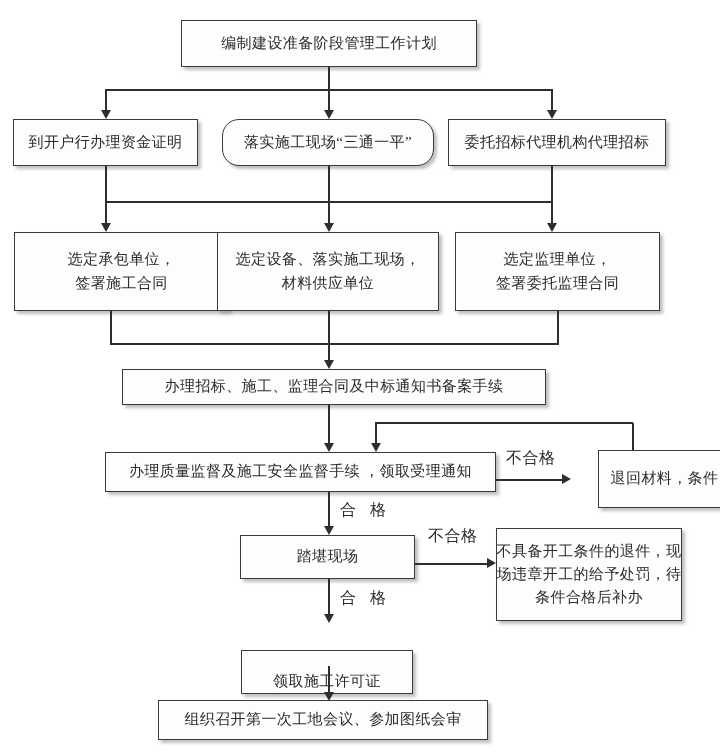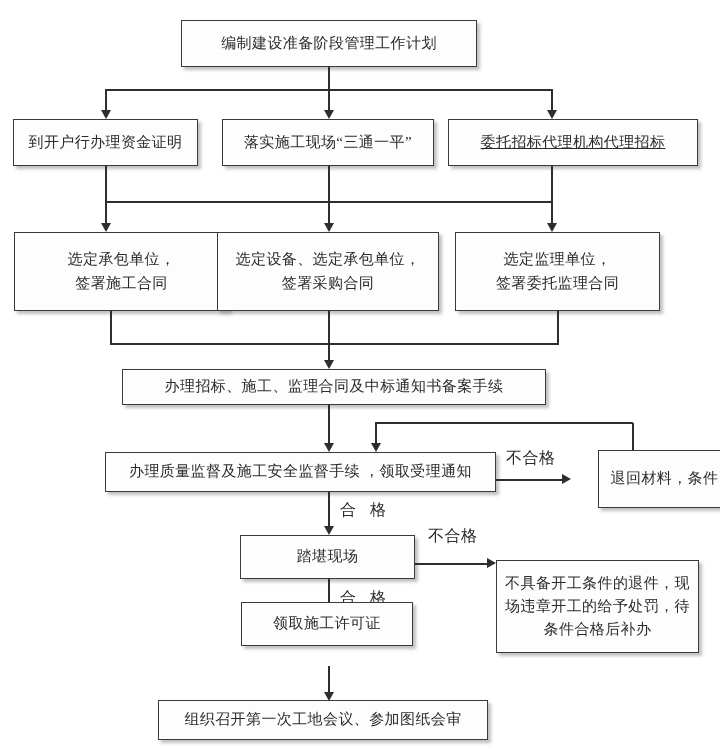--- a/index.html
+++ b/index.html
@@ -84,46 +84,46 @@
   <div class="edge v" style="left:105px; top:89px; height:23px;"></div>
   <div class="arrow-down" style="left:101px; top:110px;"></div>
   <div class="edge v" style="left:328px; top:89px; height:23px;"></div>
   <div class="arrow-down" style="left:324px; top:110px;"></div>
   <div class="edge v" style="left:551px; top:89px; height:23px;"></div>
   <div class="arrow-down" style="left:547px; top:110px;"></div>
 
   <div class="node" style="left:13px; top:119px; width:185px; height:47px;">
     <span class="line">到开户行办理资金证明</span>
   </div>
-  <div class="node" style="left:222px; top:119px; width:212px; height:47px;">
+  <div class="node" style="left:222px; top:119px; width:212px; height:47px;border-radius:17px;">
     <span class="line">落实施工现场“三通一平”</span>
   </div>
-  <div class="node" style="left:448px; top:119px; width:250px; height:47px;text-decoration:underline;">
+  <div class="node" style="left:448px; top:119px; width:218px; height:47px;">
     <span class="line">委托招标代理机构代理招标</span>
   </div>
 
   <div class="edge v" style="left:105px; top:166px; height:36px;"></div>
   <div class="edge v" style="left:328px; top:166px; height:36px;"></div>
   <div class="edge v" style="left:551px; top:166px; height:36px;"></div>
 
   <div class="edge h" style="left:105px; top:201px; width:447px;"></div>
   <div class="edge v" style="left:105px; top:201px; height:24px;"></div>
   <div class="arrow-down" style="left:101px; top:223px;"></div>
   <div class="edge v" style="left:328px; top:201px; height:24px;"></div>
   <div class="arrow-down" style="left:324px; top:223px;"></div>
   <div class="edge v" style="left:551px; top:201px; height:24px;"></div>
   <div class="arrow-down" style="left:547px; top:223px;"></div>
 
   <div class="node" style="left:14px; top:232px; width:215px; height:79px;">
     <span class="line">选定承包单位，</span>
     <span class="line">签署施工合同</span>
   </div>
   <div class="node" style="left:217px; top:232px; width:222px; height:79px;">
-    <span class="line">选定设备、选定承包单位，</span>
-    <span class="line">签署采购合同</span>
+    <span class="line">选定设备、落实施工现场，</span>
+    <span class="line">材料供应单位</span>
   </div>
   <div class="node" style="left:455px; top:232px; width:205px; height:79px;">
     <span class="line">选定监理单位，</span>
     <span class="line">签署委托监理合同</span>
   </div>
 
   <div class="edge v" style="left:110px; top:311px; height:33px;"></div>
   <div class="edge v" style="left:557px; top:311px; height:33px;"></div>
   <div class="edge h" style="left:110px; top:343px; width:449px;"></div>
   <div class="edge v" style="left:328px; top:311px; height:53px;"></div>
@@ -158,31 +158,31 @@
   <div class="edge-label spaced" style="left:340px; top:500px;">合 格</div>
 
   <div class="node" style="left:240px; top:535px; width:175px; height:44px;">
     <span class="line">踏堪现场</span>
   </div>
 
   <div class="edge h" style="left:415px; top:563px; width:73px;"></div>
   <div class="arrow-right" style="left:487px; top:558px;"></div>
   <div class="edge-label" style="left:428px; top:526px;">不合格</div>
 
-  <div class="node" style="left:496px; top:560px; width:203px; height:93px;">
+  <div class="node" style="left:496px; top:528px; width:186px; height:93px;">
     <span class="line">不具备开工条件的退件，现</span>
     <span class="line">场违章开工的给予处罚，待</span>
     <span class="line">条件合格后补办</span>
   </div>
 
   <div class="edge v" style="left:328px; top:579px; height:39px;"></div>
   <div class="arrow-down" style="left:324px; top:614px;"></div>
   <div class="edge-label spaced" style="left:340px; top:588px;">合 格</div>
 
-  <div class="node" style="left:241px; top:602px; width:172px; height:44px;">
+  <div class="node" style="left:241px; top:650px; width:172px; height:44px;justify-content:flex-end;">
     <span class="line">领取施工许可证</span>
   </div>
 
   <div class="edge v" style="left:328px; top:666px; height:30px;"></div>
   <div class="arrow-down" style="left:324px; top:692px;"></div>
 
   <div class="node" style="left:158px; top:700px; width:330px; height:40px;">
     <span class="line">组织召开第一次工地会议、参加图纸会审</span>
   </div>
 

